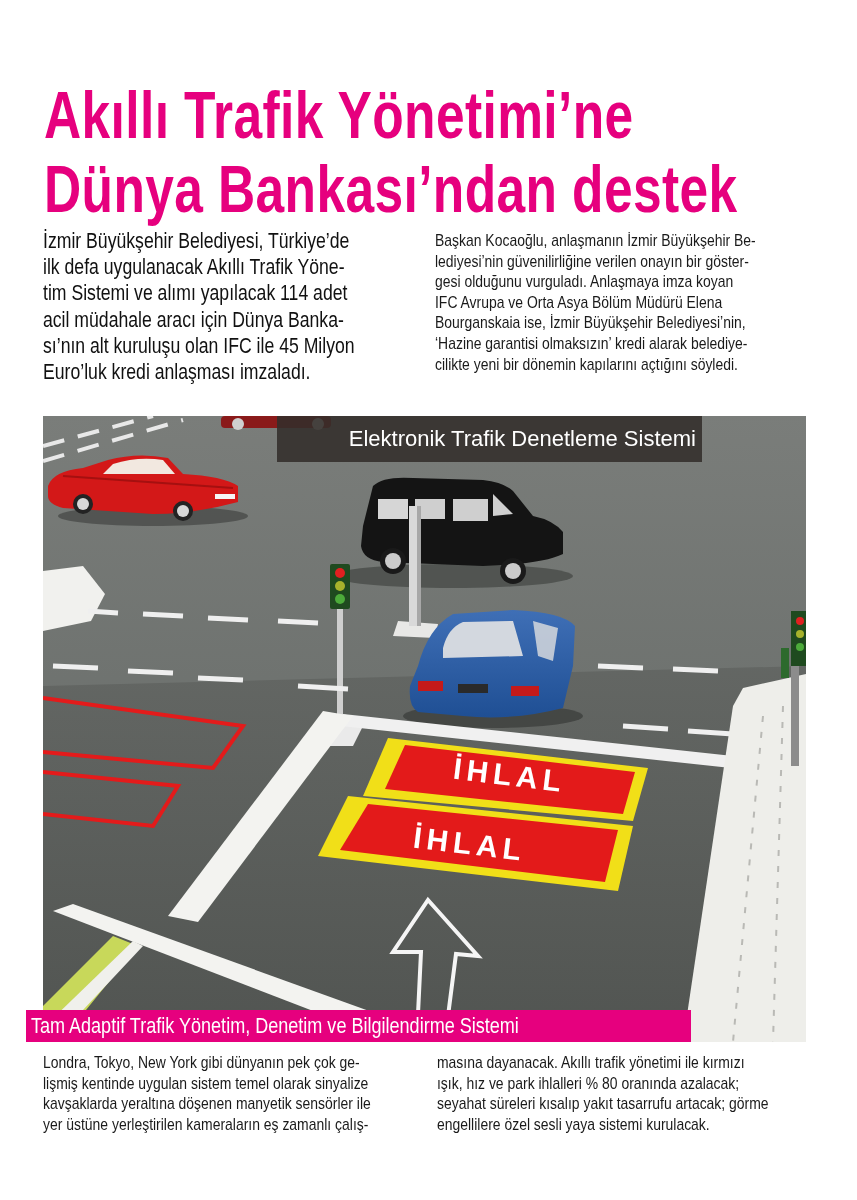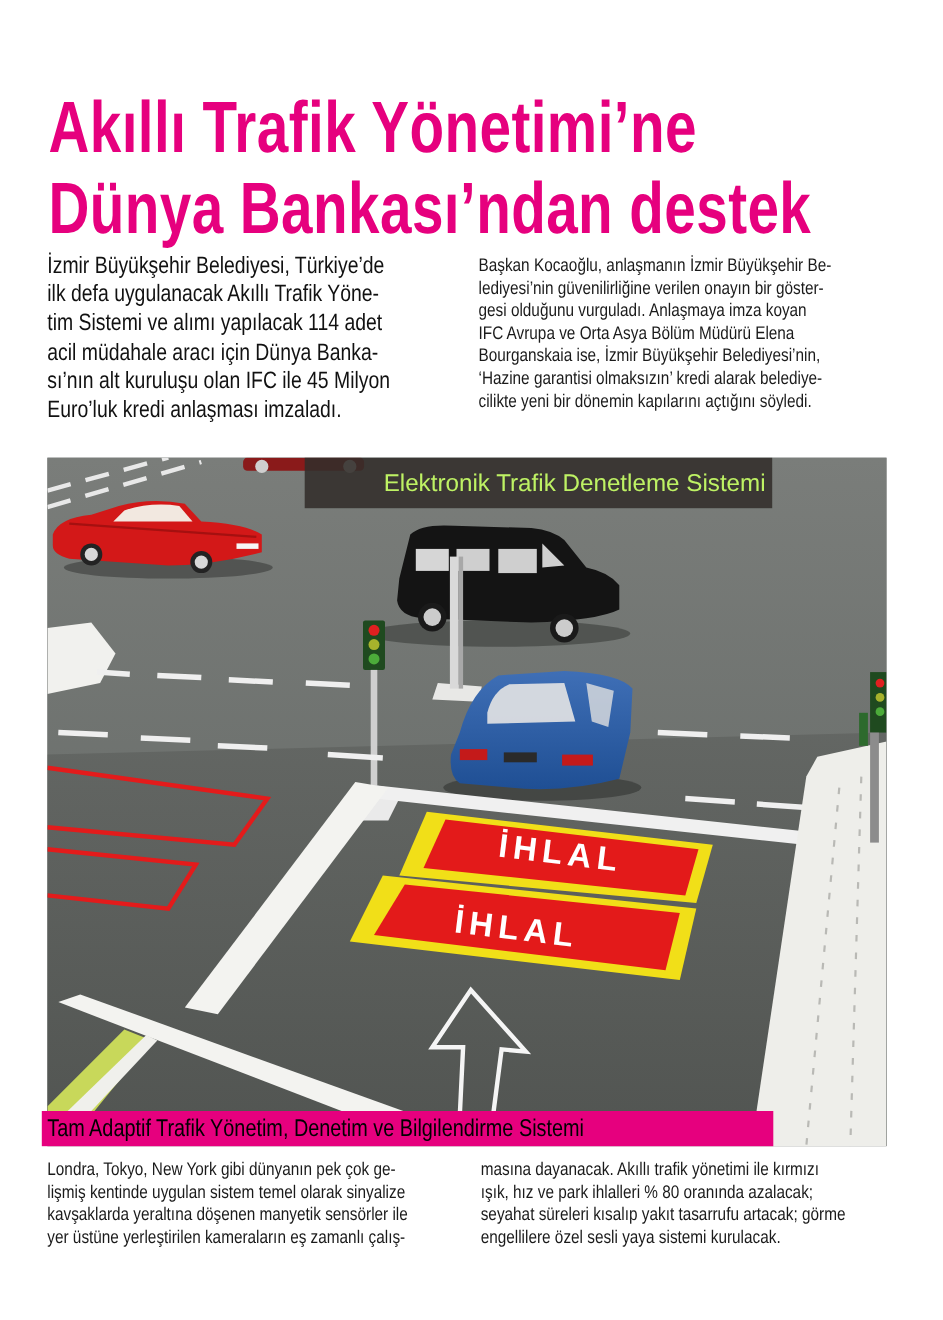--- a/index.html
+++ b/index.html
@@ -30,27 +30,27 @@
 
   .scene {
     position: absolute; left: 43px; top: 416px; width: 763px; height: 626px;
     overflow: hidden; background: #6f7370;
   }
   .scene svg { position: absolute; left: 0; top: 0; }
 
   .scene-title {
     position: absolute; left: 234px; top: 0px; width: 425px; height: 46px;
     background: rgba(50,45,42,0.88);
-    color: #bef264; font-size: 22px; line-height: 46px; text-align: right;
+    color: #ffffff; font-size: 22px; line-height: 46px; text-align: right;
     padding-right: 6px; box-sizing: border-box; white-space: nowrap;
   }
 
   .caption-bar {
-    position: absolute; left: 38px; top: 1010px; width: 665px; height: 32px;
-    background: #e6007e; color: #000000; overflow: hidden;
+    position: absolute; left: 26px; top: 1010px; width: 665px; height: 32px;
+    background: #e6007e; color: #ffffff; overflow: hidden;
   }
   .caption-bar span {
     display: block; font-size: 22px; line-height: 32px; padding-left: 6px;
     white-space: nowrap; transform: scaleX(0.82); transform-origin: left center;
   }
 
   .col-left {
     position: absolute; left: 43px; top: 1053px; width: 470px;
     font-size: 16.6px; line-height: 20.6px; color: #1a1a1a;
     transform: scaleX(0.84); transform-origin: left top;

